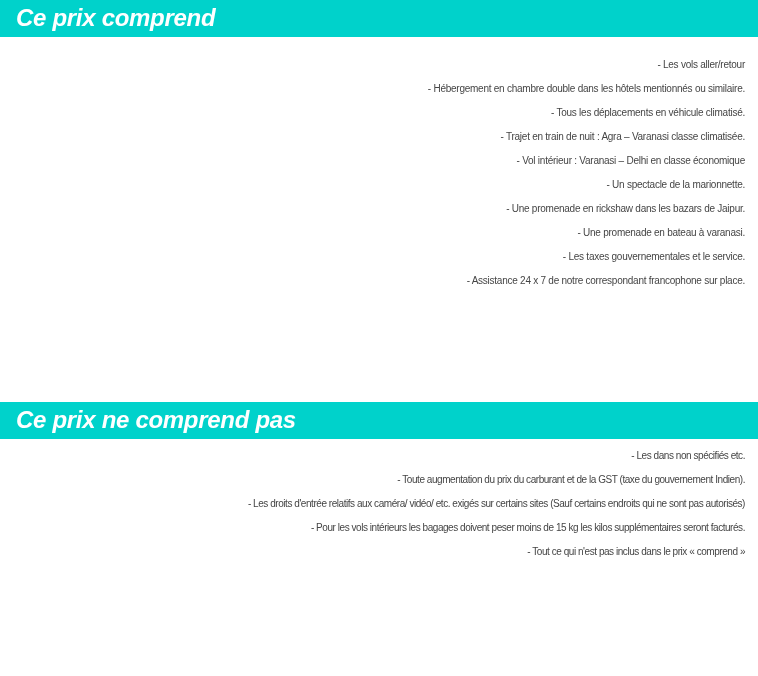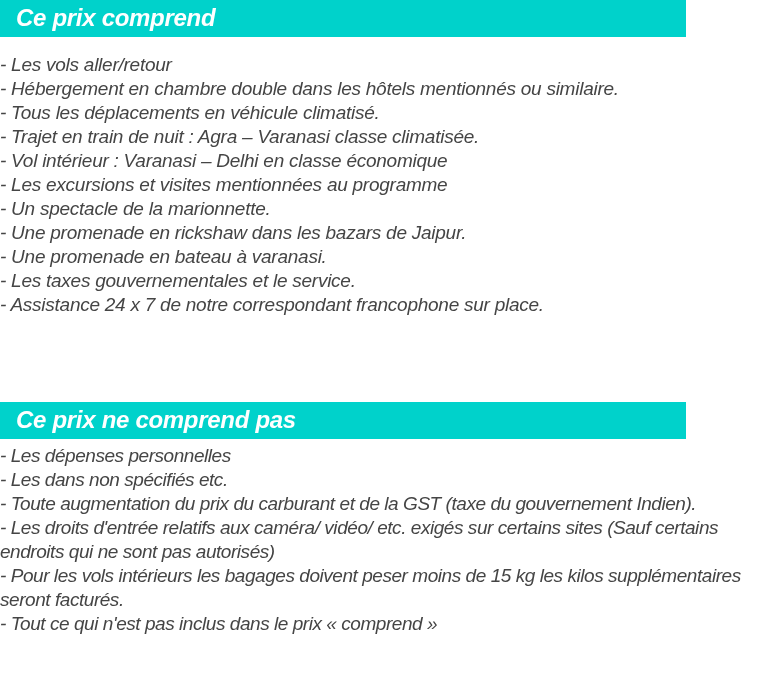--- a/index.html
+++ b/index.html
@@ -10,21 +10,21 @@
     body {
       width: 758px;
       height: 676px;
       overflow: hidden;
       position: relative;
       font-family: "Liberation Sans", "DejaVu Sans", sans-serif;
     }
     .section-header {
       position: absolute;
       left: 0;
-      width: 686px;
+      width: 758px;
       height: 37px;
       background: #00D2CB;
     }
     .section-title {
       position: absolute;
       left: 16px;
       top: 3px;
       margin: 0;
       color: #ffffff;
       font-style: italic;
@@ -37,54 +37,52 @@
     .item-list {
       position: absolute;
       left: 0;
       width: 745px;
       margin: 0;
       padding: 0;
       list-style: none;
     }
     .item-list li {
       color: #454545;
-      font-style: italic;
-      font-size: 19px;
+      font-size: 10px;
       line-height: 24px;
       letter-spacing: -0.25px;
+      text-align: right;
     }
     #header-included { top: 0; }
     #list-included { top: 53px; }
     #header-excluded { top: 391px; margin-top: 11px; }
     #list-excluded { top: 444px; }
     #list-excluded li { letter-spacing: -0.45px; }
   </style>
 </head>
 <body>
 
 <div class="section-header" id="header-included">
   <h2 class="section-title">Ce prix comprend</h2>
 </div>
 <ul class="item-list" id="list-included">
   <li>- Les vols aller/retour</li>
   <li>- Hébergement en chambre double dans les hôtels mentionnés ou similaire.</li>
   <li>- Tous les déplacements en véhicule climatisé.</li>
   <li>- Trajet en train de nuit : Agra – Varanasi classe climatisée.</li>
   <li>- Vol intérieur : Varanasi – Delhi en classe économique</li>
-  <li>- Les excursions et visites mentionnées au programme</li>
   <li>- Un spectacle de la marionnette.</li>
   <li>- Une promenade en rickshaw dans les bazars de Jaipur.</li>
   <li>- Une promenade en bateau à varanasi.</li>
   <li>- Les taxes gouvernementales et le service.</li>
   <li>- Assistance 24 x 7 de notre correspondant francophone sur place.</li>
 </ul>
 
 <div class="section-header" id="header-excluded">
   <h2 class="section-title">Ce prix ne comprend pas</h2>
 </div>
 <ul class="item-list" id="list-excluded">
-  <li>- Les dépenses personnelles</li>
   <li>- Les dans non spécifiés etc.</li>
   <li>- Toute augmentation du prix du carburant et de la GST (taxe du gouvernement Indien).</li>
   <li>- Les droits d'entrée relatifs aux caméra/ vidéo/ etc. exigés sur certains sites (Sauf certains endroits qui ne sont pas autorisés)</li>
   <li>- Pour les vols intérieurs les bagages doivent peser moins de 15 kg les kilos supplémentaires seront facturés.</li>
   <li>- Tout ce qui n'est pas inclus dans le prix « comprend »</li>
 </ul>
 
 </body></html>

